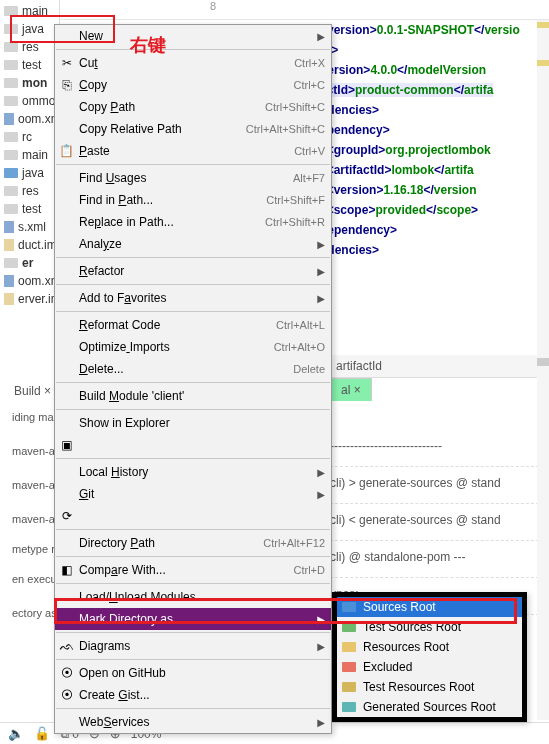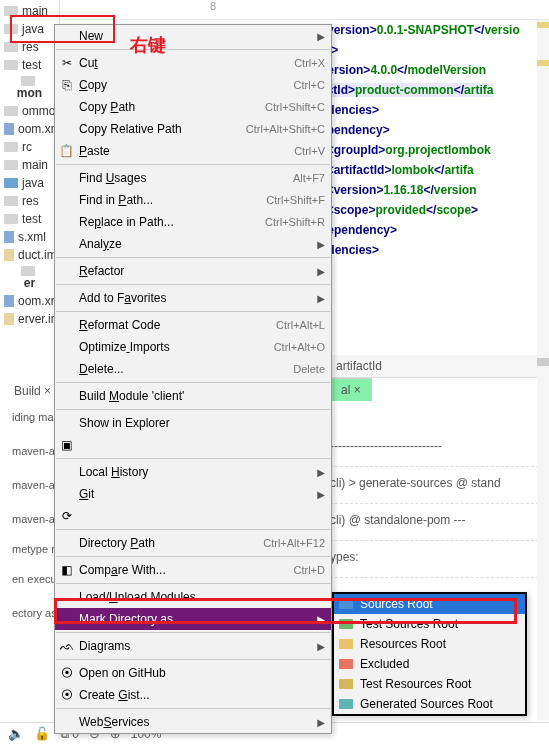--- a/index.html
+++ b/index.html
@@ -1,20 +1,20 @@
 <!DOCTYPE html>
 <html><head>
   <meta charset="utf-8">
   <style>
     * { margin: 0; padding: 0; box-sizing: border-box; font-family: "Segoe UI", Arial, sans-serif; font-size: 12px; }
     body { width: 549px; height: 744px; background: #fff; overflow: hidden; position: relative; }
 
     .project-tree { position: absolute; left: 0; top: 0; width: 60px; height: 720px; background: #fff; border-right: 1px solid #ddd; padding-top: 2px; }
     .tree-item { display: flex; align-items: center; padding: 2px 4px; color: #333; white-space: nowrap; overflow: hidden; }
-    .tree-item.bold { font-weight: bold; flex-direction: column; }
+    .tree-item.bold { font-weight: bold; }
     .folder-ico { width: 14px; height: 10px; background: #d4d4d4; margin-right: 4px; flex-shrink: 0; border-radius: 1px; }
     .folder-ico.blue { background: #6ba3d6; }
     .file-ico { width: 10px; height: 12px; background: #e8d4a0; margin-right: 4px; flex-shrink: 0; }
     .file-ico.blue { background: #87a9d4; }
 
     .annot-box-1 { position: absolute; left: 10px; top: 15px; width: 105px; height: 28px; border: 2px solid #e31b23; z-index: 50; pointer-events: none; }
     .annot-label { position: absolute; left: 130px; top: 33px; color: #e31b23; font-size: 18px; font-weight: bold; z-index: 50; }
 
     .code-area { position: absolute; left: 60px; top: 0; right: 0; height: 720px; background: #fff; font-family: "Consolas", monospace; }
     .ruler { height: 20px; border-bottom: 1px solid #e5e5e5; padding-left: 150px; color: #999; font-size: 11px; }
@@ -38,21 +38,21 @@
     .ctx-menu .row { display: flex; align-items: center; height: 22px; padding: 0 6px 0 24px; color: #000; position: relative; }
     .ctx-menu .row.selected { background: #701a75; color: #fff; }
     .ctx-menu .sep { height: 1px; background: #c8c8c8; margin: 2px 1px; }
     .ctx-menu .lbl { flex: 1; }
     .ctx-menu .lbl u { text-decoration: underline; }
     .ctx-menu .sc { color: #777; font-size: 11px; }
     .ctx-menu .arrow { position: absolute; right: 6px; font-size: 10px; color: #555; }
     .ctx-menu .row.selected .arrow { color: #fff; }
     .ctx-menu .ico { position: absolute; left: 4px; width: 16px; text-align: center; font-size: 12px; }
 
-    .sub-menu { position: absolute; left: 332px; top: 592px; width: 195px; background: #f2f2f2; border: 2px solid #000000; box-shadow: 2px 2px 6px rgba(0,0,0,0.2); z-index: 30; }
+    .sub-menu { position: absolute; left: 332px; top: 592px; width: 195px; background: #f2f2f2; border: 5px solid #000000; box-shadow: 2px 2px 6px rgba(0,0,0,0.2); z-index: 30; }
     .sub-menu .row { display: flex; align-items: center; height: 20px; padding: 0 6px 0 26px; color: #000; position: relative; }
     .sub-menu .row.selected { background: #2675d6; color: #fff; }
     .sub-menu .fico { position: absolute; left: 5px; width: 14px; height: 10px; border-radius: 1px; }
     .c-blue { background: #4a90d9; }
     .c-green { background: #6fb96f; }
     .c-yellow { background: #e8c56a; }
     .c-yellow2 { background: #d4b65a; }
     .c-red { background: #e87262; }
     .c-teal { background: #5fb4b4; }
 
@@ -165,20 +165,21 @@
       <div class="build-log">metype r</div>
       <div class="build-log">en execu</div>
       <div class="build-log"></div>
       <div class="build-log">ectory as</div>
     </div>
 </div>
 
 <div class="bottom-log" id="bottom-log">
     <div>----------------------------</div>
     <div>cli) &gt; generate-sources @ stand</div>
+    <div>cli) &lt; generate-sources @ stand</div>
     <div>cli) @ standalone-pom ---</div>
     <div>ypes:</div>
   </div>
 
 <div class="ctx-menu" id="ctx-menu">
     <div class="row">
       <span class="lbl"><span><u>N</u>ew</span></span>
       <span class="arrow">▶</span>
     </div>
     <div class="sep"></div>

